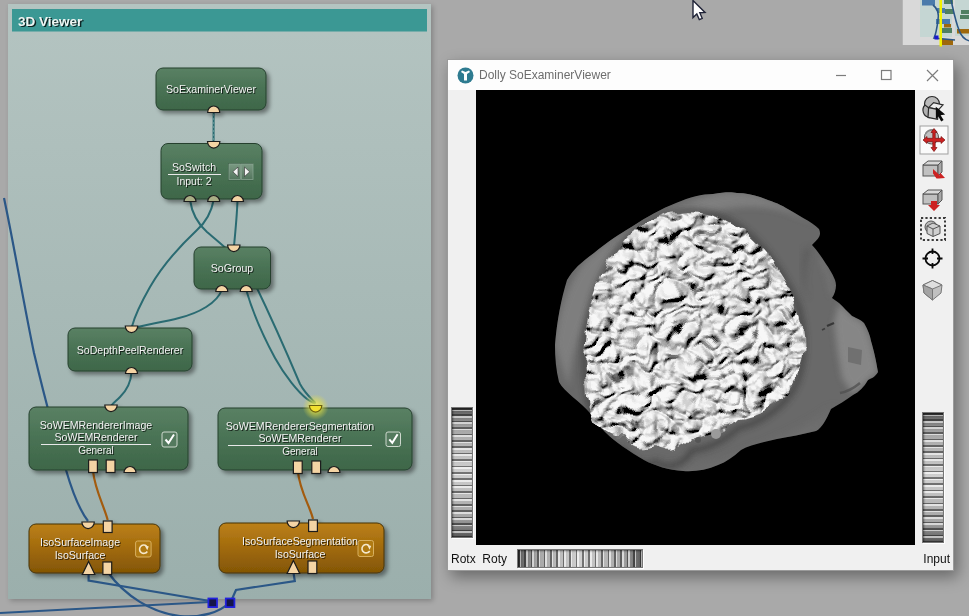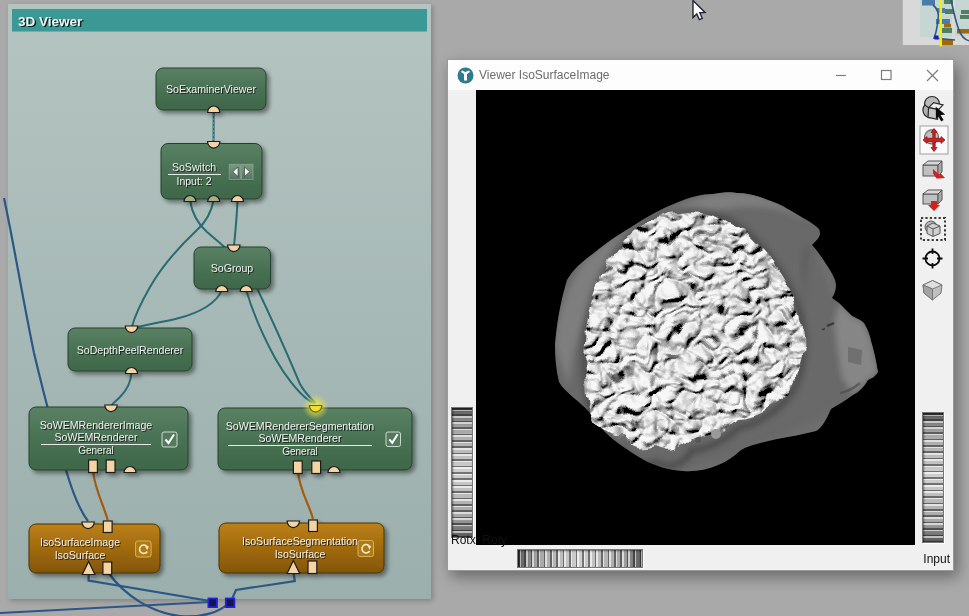--- a/index.html
+++ b/index.html
@@ -236,21 +236,21 @@
 <svg width="16" height="22" viewBox="0 0 16 22" style="position:absolute;left:692px;top:0;z-index:9">
   <path d="M 1,0.5 L 1,17.5 L 4.8,13.9 L 7.3,19.6 L 10.2,18.3 L 7.8,12.7 L 13,12.4 Z" fill="#fff" stroke="#202438" stroke-width="1.4"></path>
 </svg>
 
 <div id="viewer">
   <div id="vtitle"></div>
   <svg width="17" height="17" viewBox="0 0 17 17" style="position:absolute;left:9px;top:7px;">
     <circle cx="8.5" cy="8.5" r="8" fill="#2e7b90"></circle>
     <path d="M 4,5 L 7,7 L 7,13.5 L 10,13.5 L 10,7 L 13,5 L 12,3.5 L 8.5,5 L 5,3.5 Z" fill="#fff"></path>
   </svg>
-  <div id="vtext">Viewer IsoSurfaceImage</div>
+  <div id="vtext">Dolly SoExaminerViewer</div>
   <svg width="120" height="30" viewBox="0 0 120 30" style="position:absolute;left:373px;top:0;">
     <line x1="15" y1="15.5" x2="25" y2="15.5" stroke="#7c7c7c" stroke-width="1.2"></line>
     <rect x="60.5" y="10.5" width="9.5" height="9" fill="none" stroke="#7c7c7c" stroke-width="1.2"></rect>
     <path d="M 106,10 L 117,21 M 117,10 L 106,21" stroke="#7c7c7c" stroke-width="1.2"></path>
   </svg>
 
   <svg id="viewport" width="439" height="455" viewBox="0 0 439 455">
     <defs>
       <filter id="brainTex" x="-15%" y="-15%" width="130%" height="130%">
         <feTurbulence type="turbulence" baseFrequency="0.044 0.062" numOctaves="3" seed="7" result="n"></feTurbulence>
@@ -361,21 +361,21 @@
       C 140,150 116,196 110,240 Z" fill="#c8c8c8" filter="url(#brainTex)"></path>
 
     <circle cx="240" cy="344" r="5" fill="#9a9a9a"></circle>
     <circle cx="222" cy="350" r="3" fill="#555"></circle>
   </svg>
 
   <div class="wheelv" style="left:3px;top:347px;"></div>
 
   <div class="wheelv" style="left:474px;top:352px;"></div>
 
-  <div class="vlab" style="left:3px;top:473px;">Rotx&nbsp; Roty</div>
+  <div class="vlab" style="left:3px;top:492px;">Rotx&nbsp; Roty</div>
   <div class="vlab" style="right:3px;top:492px;">Input</div>
   <div style="position:absolute;left:69px;top:489px;width:124px;height:17px;border:1px solid #777;
       box-shadow:1px 1px 0 #fff, inset 1px 1px 2px rgba(0,0,0,.5);
       background:
       repeating-linear-gradient(to right, rgba(30,30,30,.55) 0 1.6px, rgba(252,252,252,.6) 1.6px 3.2px, rgba(140,140,140,.15) 3.2px 6.4px),
       linear-gradient(to right,#4e4e4e,#a9a9a9 15%,#dcdcdc 50%,#a9a9a9 85%,#4e4e4e);"></div>
 
   <svg width="38" height="455" viewBox="0 0 38 455" style="position:absolute;left:467px;top:30px;">
 
     <g transform="translate(0,0)">

